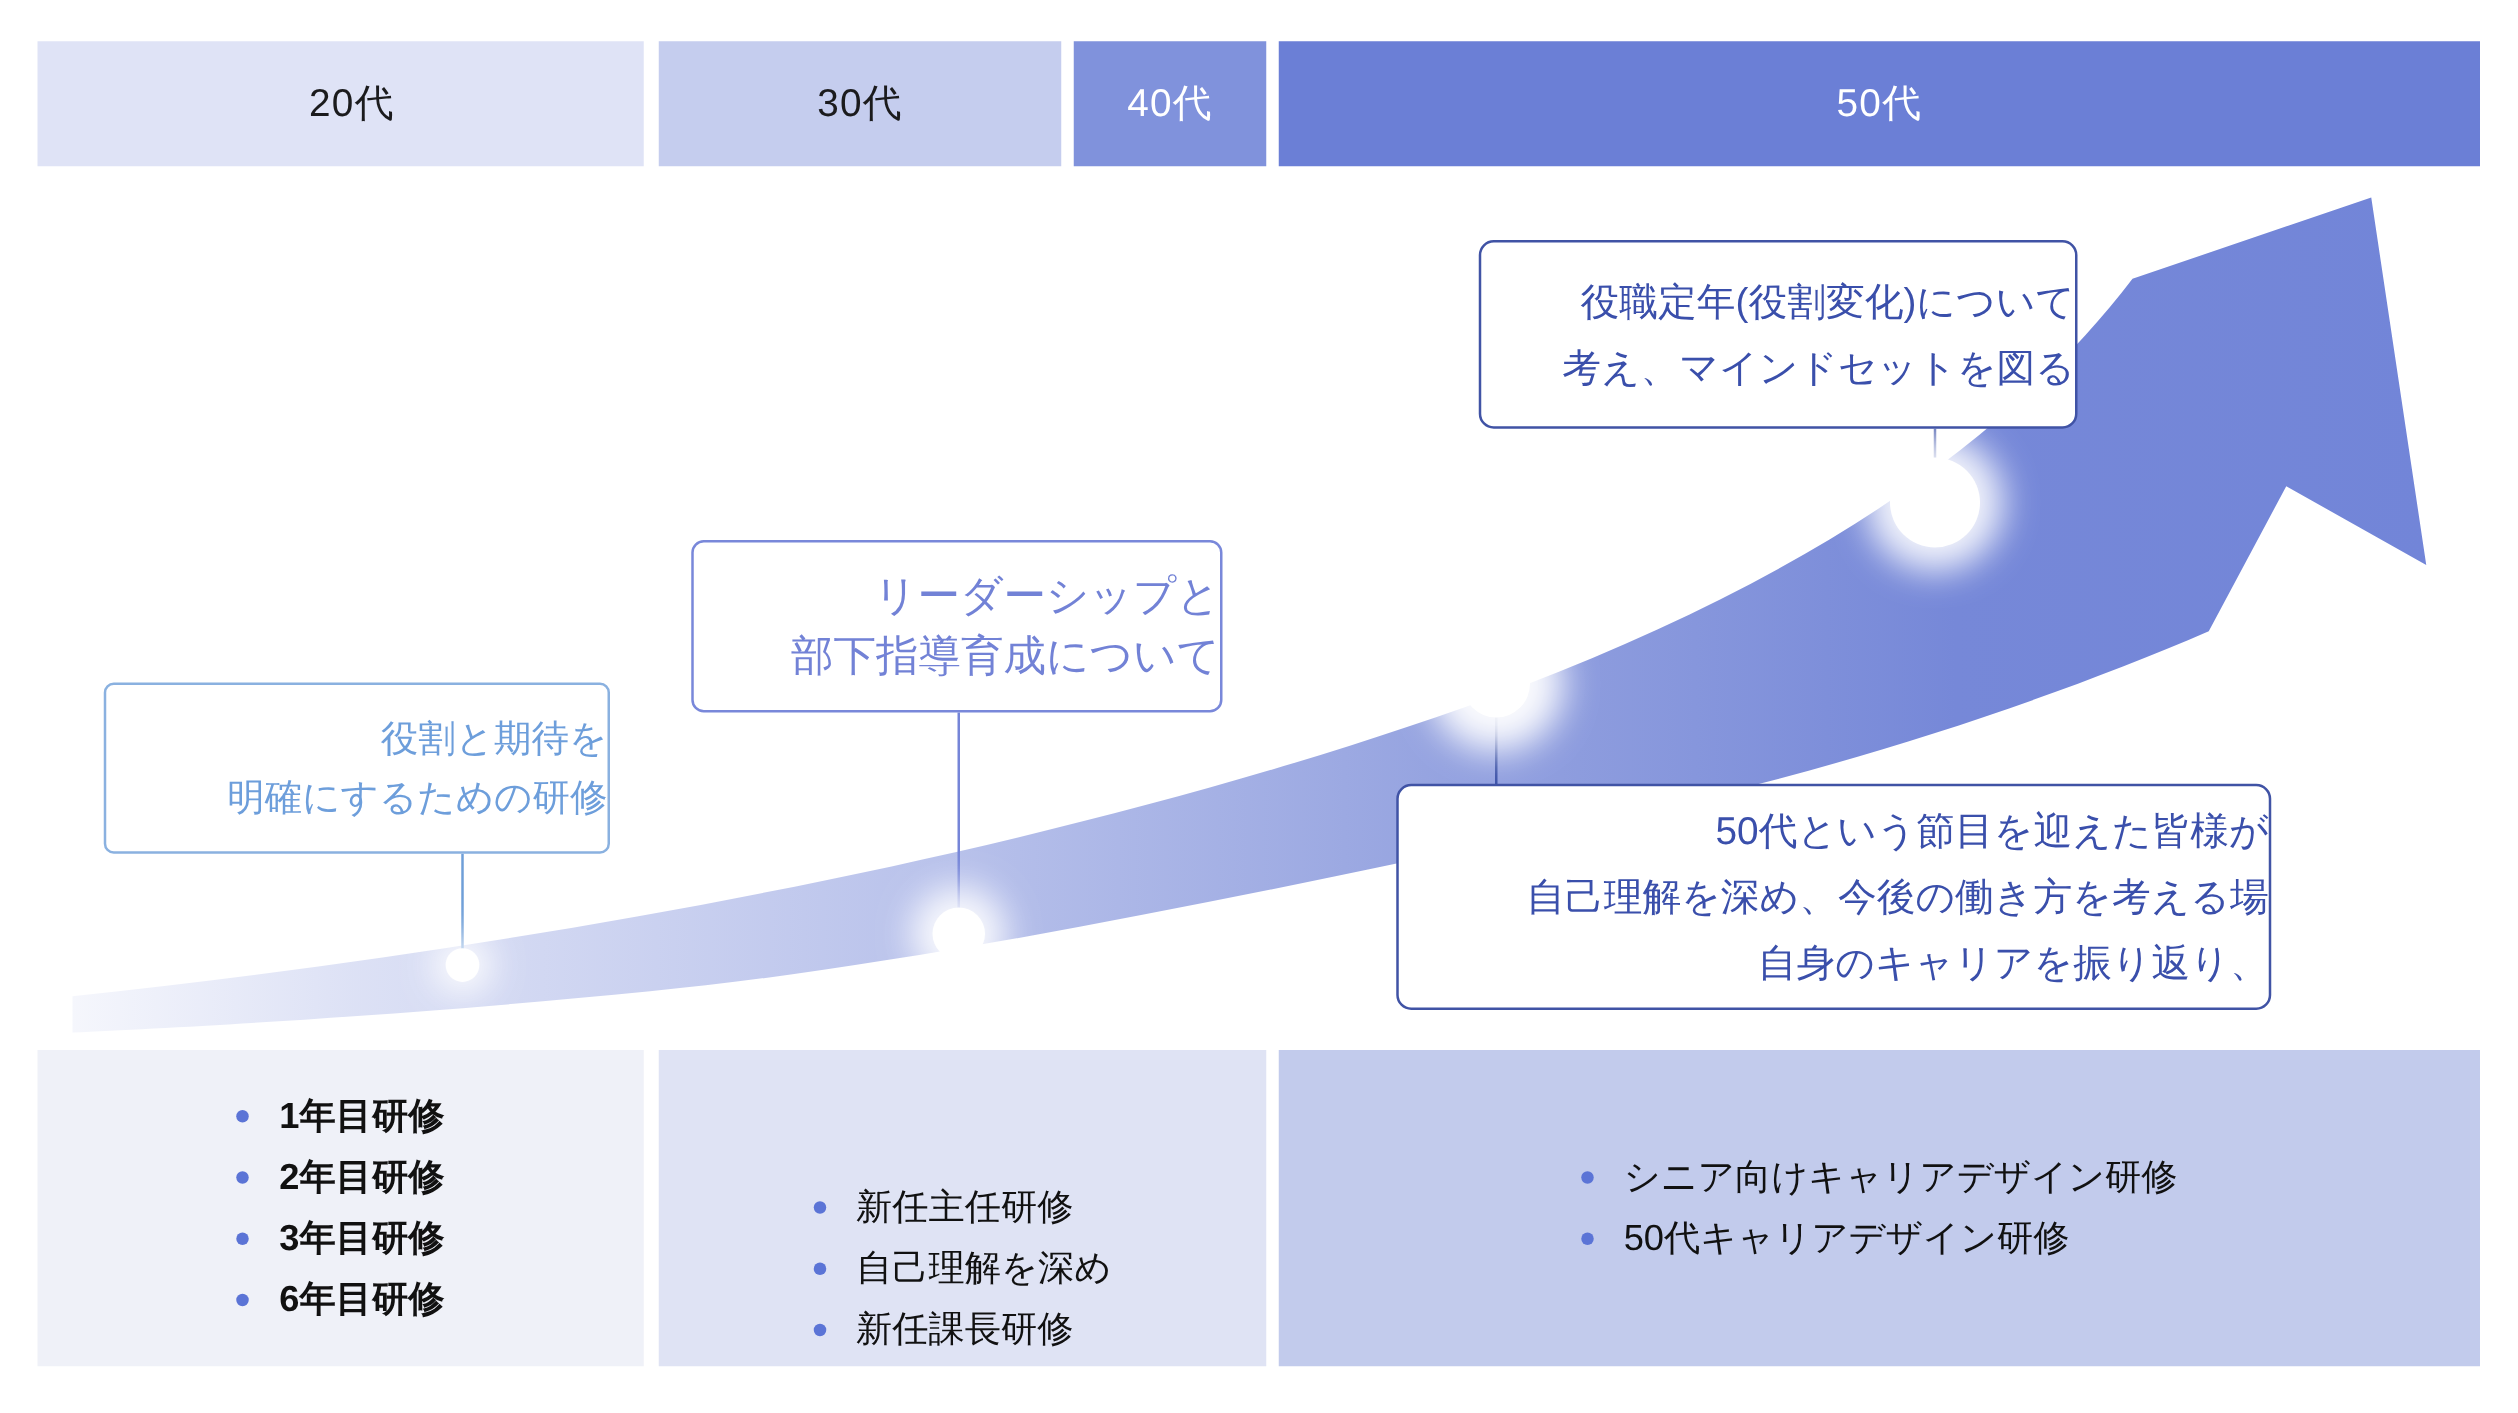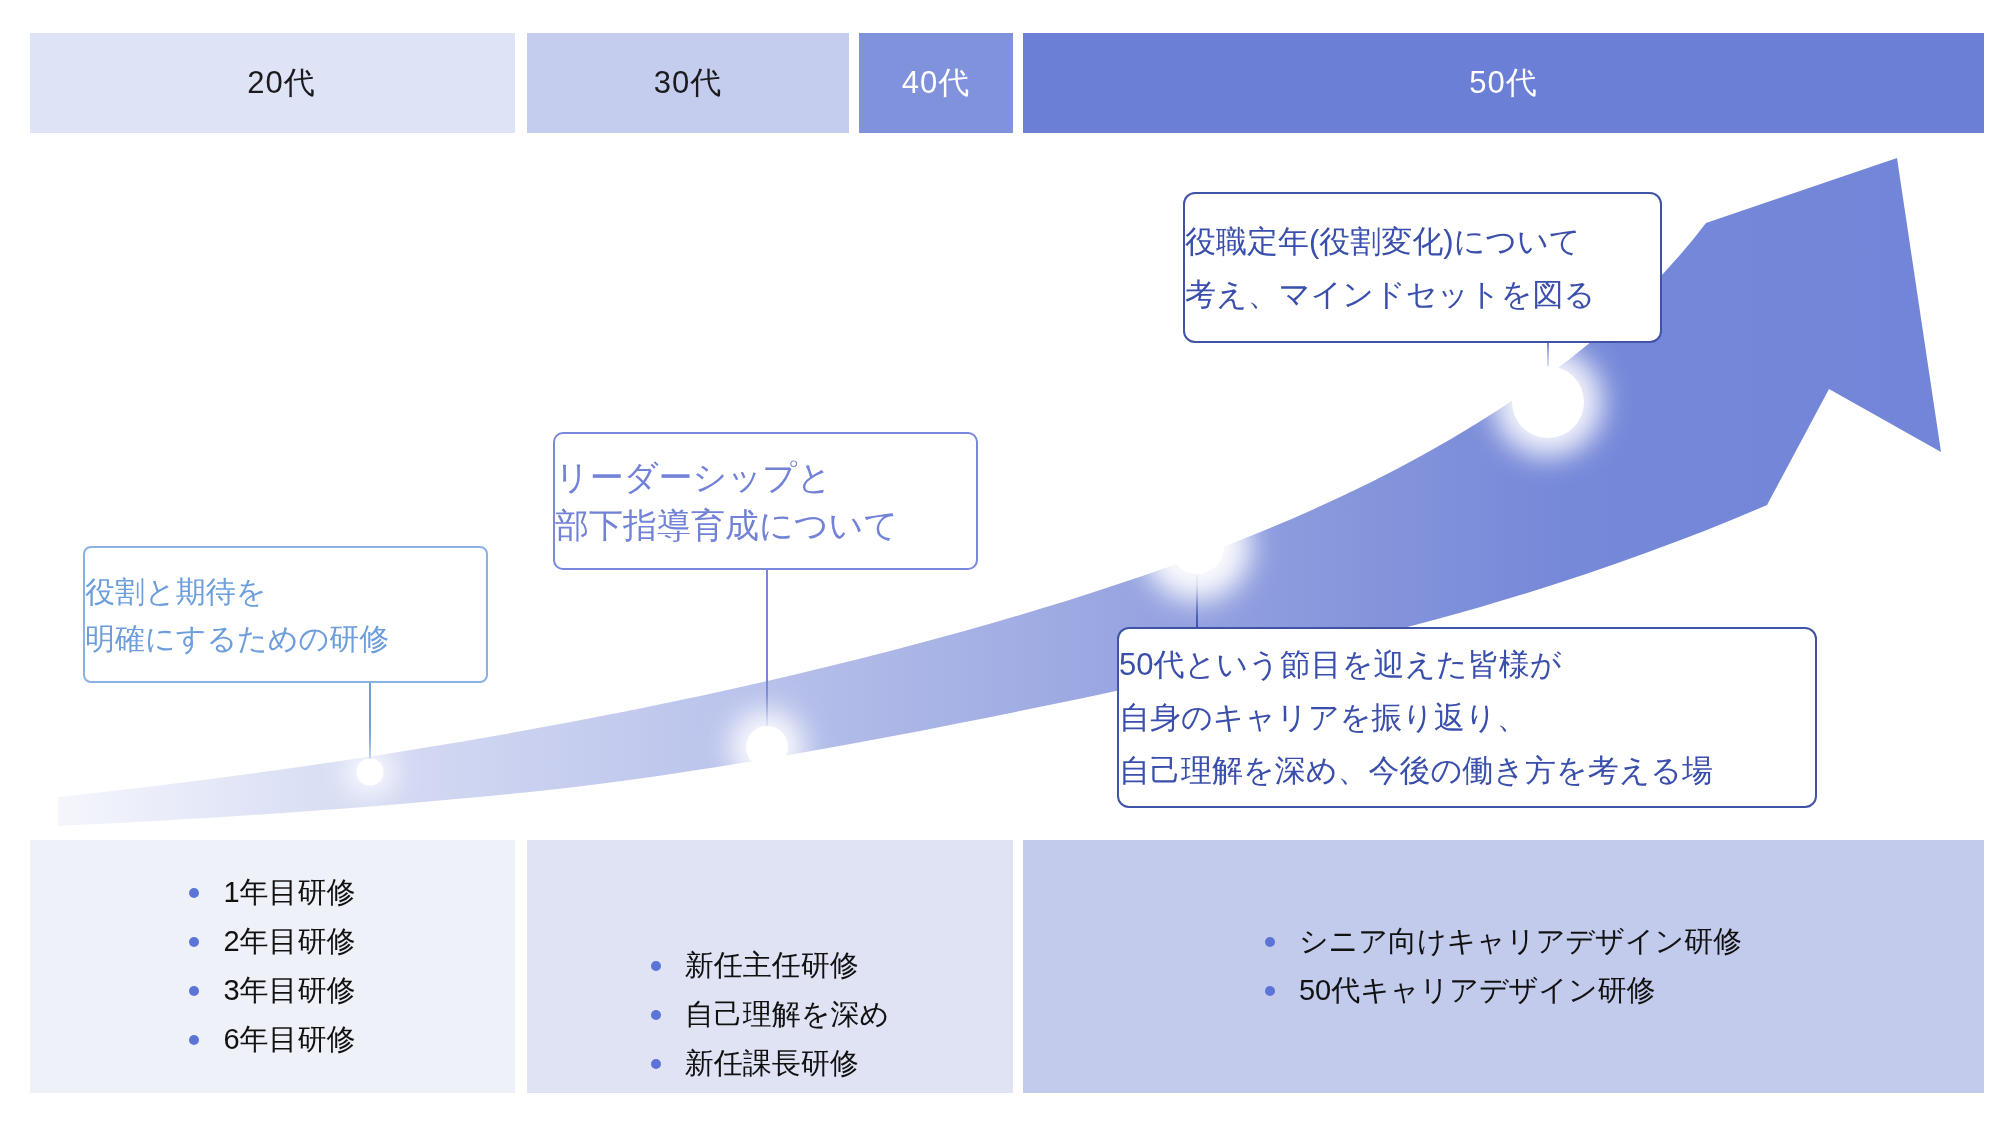--- a/index.html
+++ b/index.html
@@ -18,34 +18,34 @@
   .arrow-svg{position:absolute;left:0;top:0;width:2014px;height:1130px;z-index:1;}
 
   .age-seg{position:absolute;top:33px;height:100px;display:flex;align-items:center;justify-content:center;
     font-size:31px;letter-spacing:1px;color:var(--header-dark-text);z-index:3;}
   .age-seg.s1{left:30px;width:485px;background:var(--seg1-bg);padding-left:18px;}
   .age-seg.s2{left:527px;width:322px;background:var(--seg2-bg);}
   .age-seg.s3{left:859px;width:154px;background:var(--seg3-bg);color:#ffffff;}
   .age-seg.s4{left:1023px;width:961px;background:var(--seg4-bg);color:#ffffff;}
 
   .callout{position:absolute;background:#ffffff;display:flex;flex-direction:column;
-    align-items:flex-start;justify-content:center;text-align:center;z-index:4;}
+    align-items:flex-end;justify-content:center;text-align:center;z-index:4;}
   .callout .line{white-space:nowrap;}
   .callout.c1{left:83px;top:546px;width:405px;height:137px;border:2px solid var(--callout1-border);
     border-radius:8px;color:var(--callout1-text);font-size:30px;line-height:47px;}
   .callout.c2{left:553px;top:432px;width:425px;height:138px;border:2px solid var(--callout2-border);
     border-radius:10px;color:var(--callout2-text);font-size:34px;line-height:48px;}
   .callout.c3{left:1183px;top:192px;width:479px;height:151px;border:2px solid var(--callout-dark-border);
     border-radius:12px;color:var(--callout-dark-text);font-size:31px;line-height:53px;}
   .callout.c4{left:1117px;top:627px;width:700px;height:181px;border:2px solid var(--callout-dark-border);
     border-radius:12px;color:var(--callout-dark-text);font-size:31px;line-height:53px;}
 
   .list-box{position:absolute;top:840px;height:253px;display:flex;align-items:center;
     justify-content:center;z-index:3;}
-  .list-box.b1{left:30px;width:485px;background:var(--list1-bg);}
+  .list-box.b1{left:30px;width:485px;background:var(--list1-bg);font-weight:bold;}
   .list-box.b2{left:527px;width:486px;background:var(--list2-bg);align-items:flex-end;}
   .list-box.b3{left:1023px;width:961px;background:var(--list3-bg);}
   .t-list{display:inline-block;}
   .t-item{display:flex;align-items:center;margin:9px 0;font-size:29px;color:#111111;}
   .t-item .dot{width:10px;height:10px;border-radius:50%;background:var(--bullet);
     margin-right:24px;flex:0 0 auto;}
 </style>
 </head>
 <body>
 
@@ -115,22 +115,22 @@
   <div class="callout c2">
     <div class="line">リーダーシップと</div>
     <div class="line">部下指導育成について</div>
   </div>
   <div class="callout c3">
     <div class="line">役職定年(役割変化)について</div>
     <div class="line">考え、マインドセットを図る</div>
   </div>
   <div class="callout c4">
     <div class="line">50代という節目を迎えた皆様が</div>
+    <div class="line">自己理解を深め、今後の働き方を考える場</div>
     <div class="line">自身のキャリアを振り返り、</div>
-    <div class="line">自己理解を深め、今後の働き方を考える場</div>
   </div>
 
   <div class="list-box b1">
     <div class="t-list">
       <div class="t-item">
         <span class="dot"></span>
         <span>1年目研修</span>
       </div>
       <div class="t-item">
         <span class="dot"></span>

